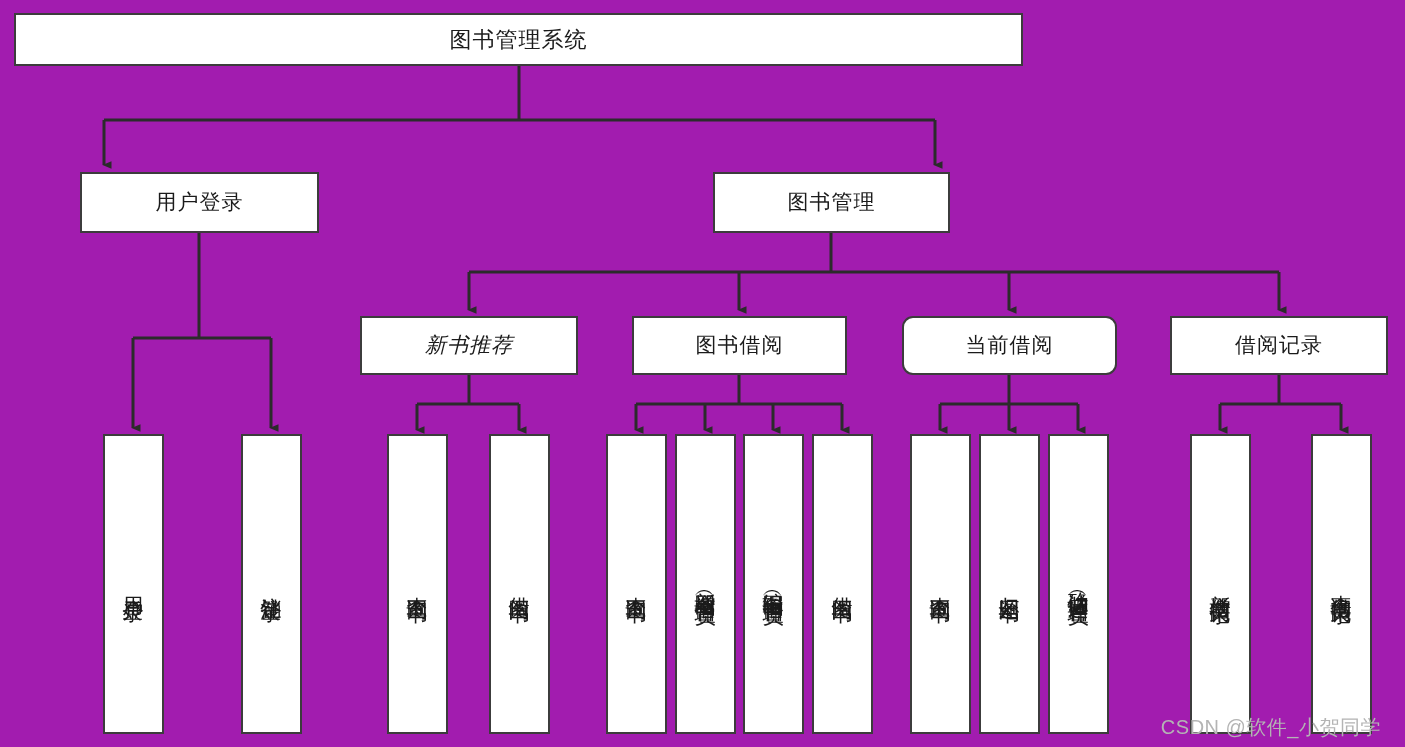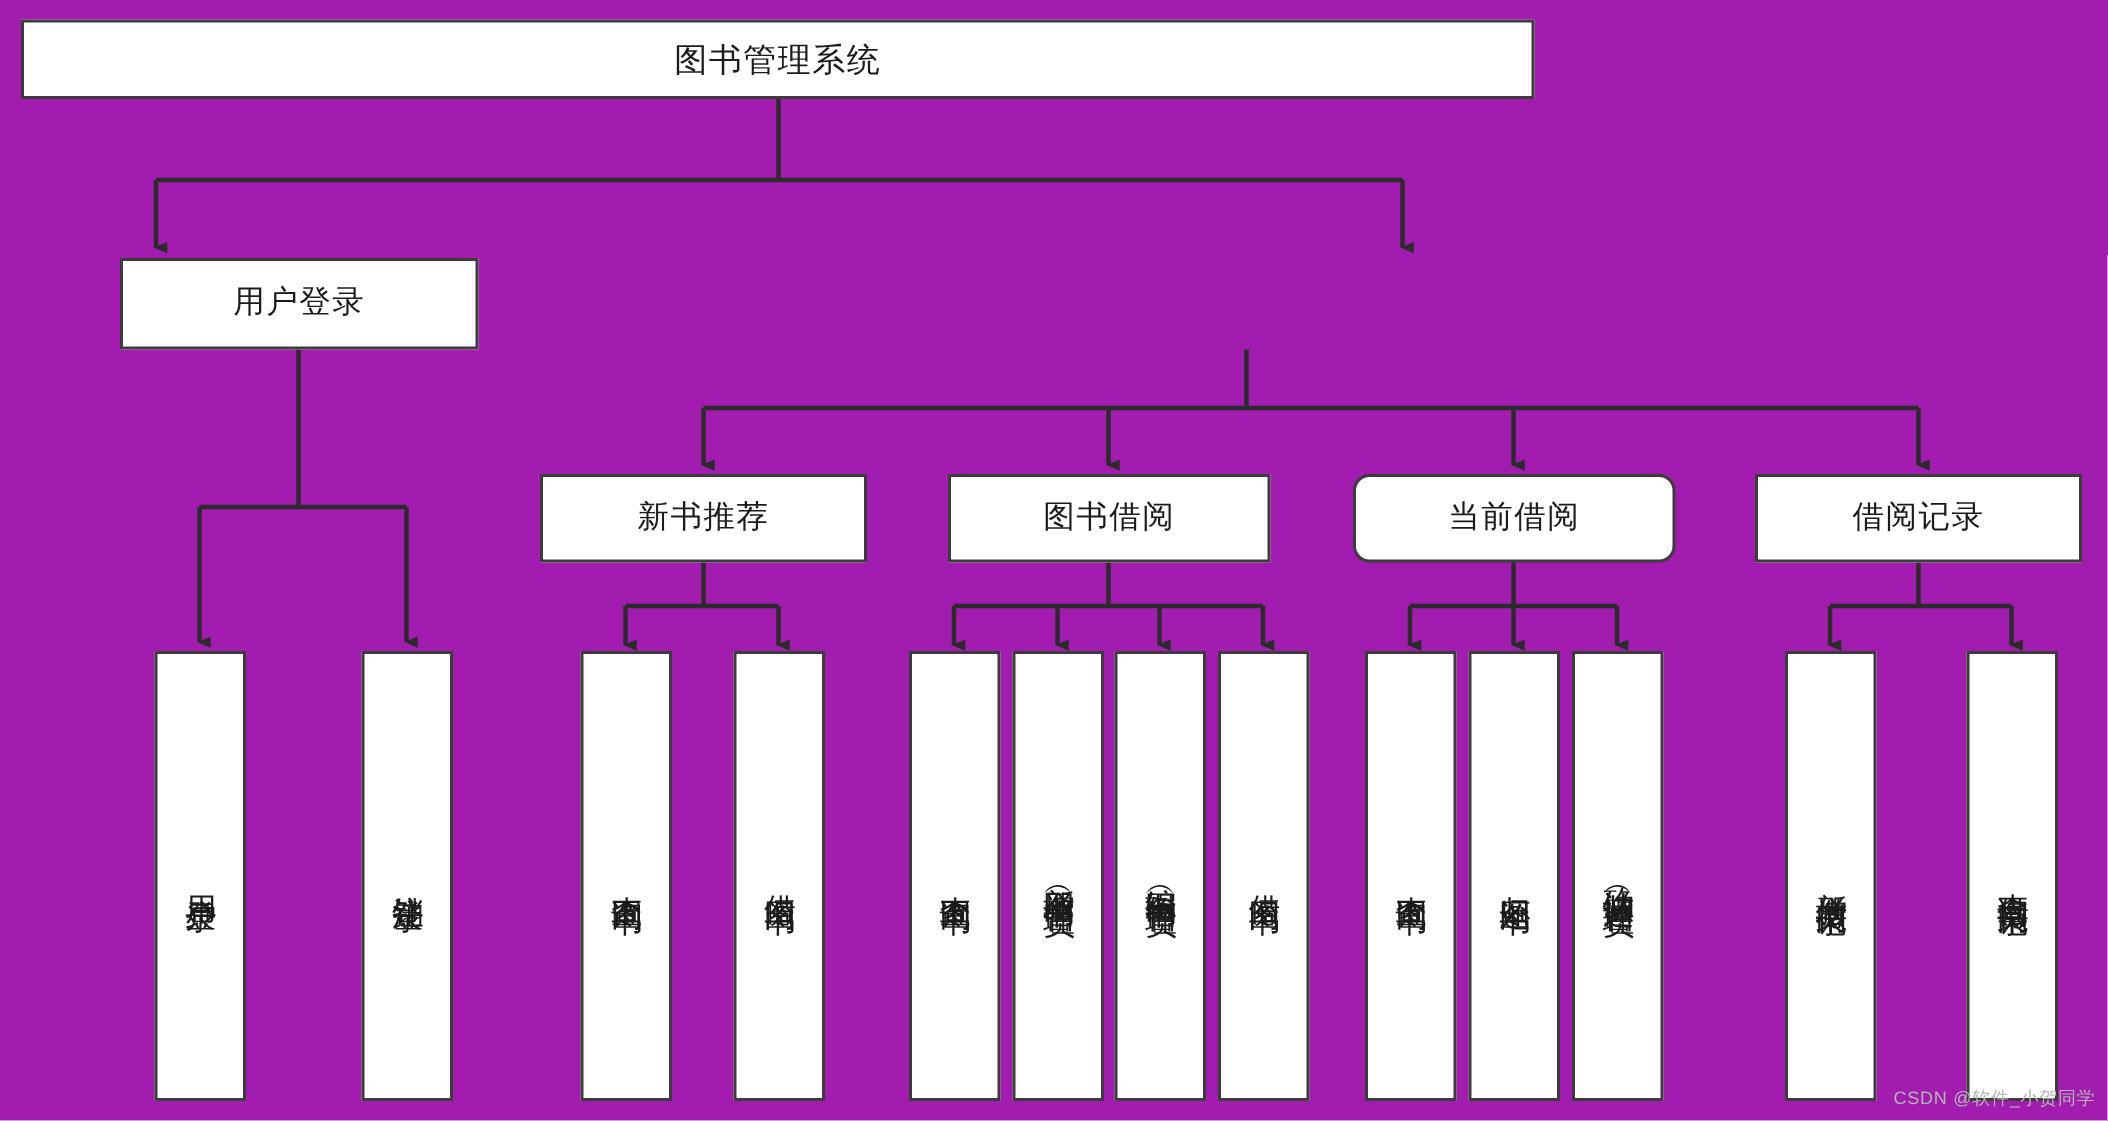--- a/index.html
+++ b/index.html
@@ -48,23 +48,23 @@
     text-orientation: upright;
     font-size: 21px;
     letter-spacing: 2px;
     line-height: 1;
     white-space: nowrap;
     max-height: 278px;
   }
   .node.root .label { font-size: 22px; }
   .watermark {
     position: absolute;
-    right: 8px;
+    right: 24px;
     bottom: 6px;
-    font-size: 12px;
+    font-size: 20px;
     color: #b4b4b4;
     letter-spacing: 0.5px;
     white-space: nowrap;
     z-index: 3;
   }
 </style>
 </head>
 <body>
 
 <div id="canvas">
@@ -120,22 +120,25 @@
   </svg>
 
   <div class="node root" style="left:14px; top:13px; width:1009px; height:53px;">
     <span class="label">图书管理系统</span>
   </div>
 
   <div class="node" style="left:80px; top:172px; width:239px; height:61px;">
     <span class="label">用户登录</span>
   </div>
 
+  <div class="node" style="left:713px; top:172px; width:237px; height:61px;">
+    <span class="label">图书管理</span>
+  </div>
 
-  <div class="node" style="left:360px; top:316px; width:218px; height:59px;">
+  <div class="node" style="left:360px; top:316px; width:218px; height:59px;font-style:italic;">
     <span class="label">新书推荐</span>
   </div>
 
   <div class="node" style="left:632px; top:316px; width:215px; height:59px;">
     <span class="label">图书借阅</span>
   </div>
 
   <div class="node" style="left:902px; top:316px; width:215px; height:59px;border-radius:11px;">
     <span class="label">当前借阅</span>
   </div>

